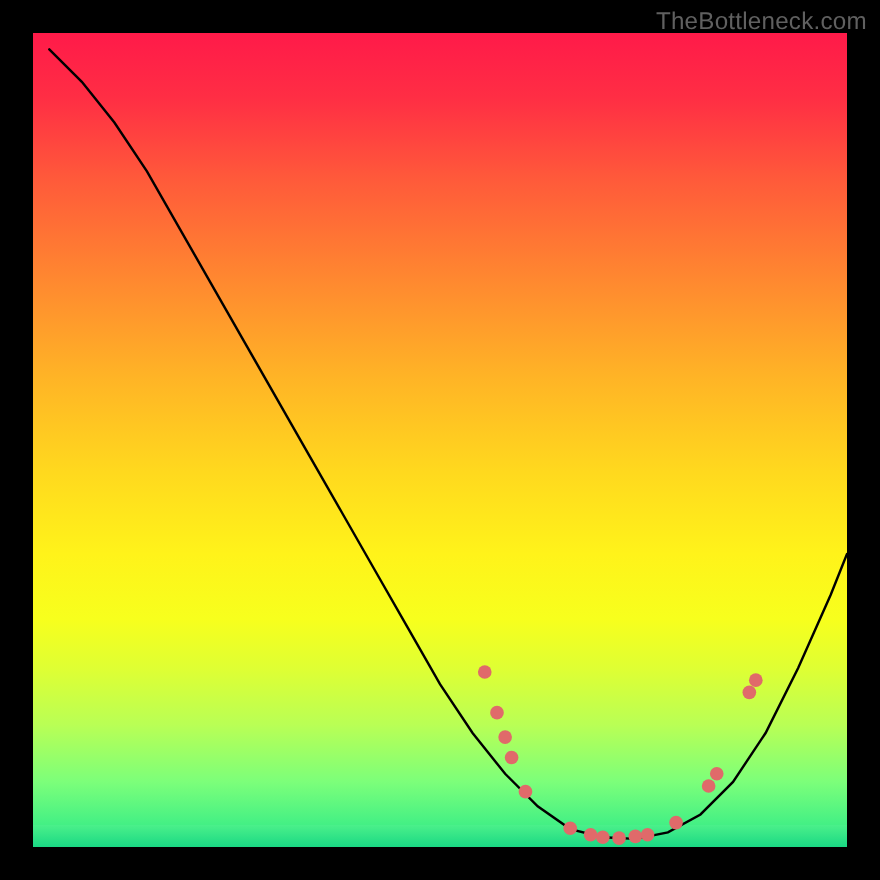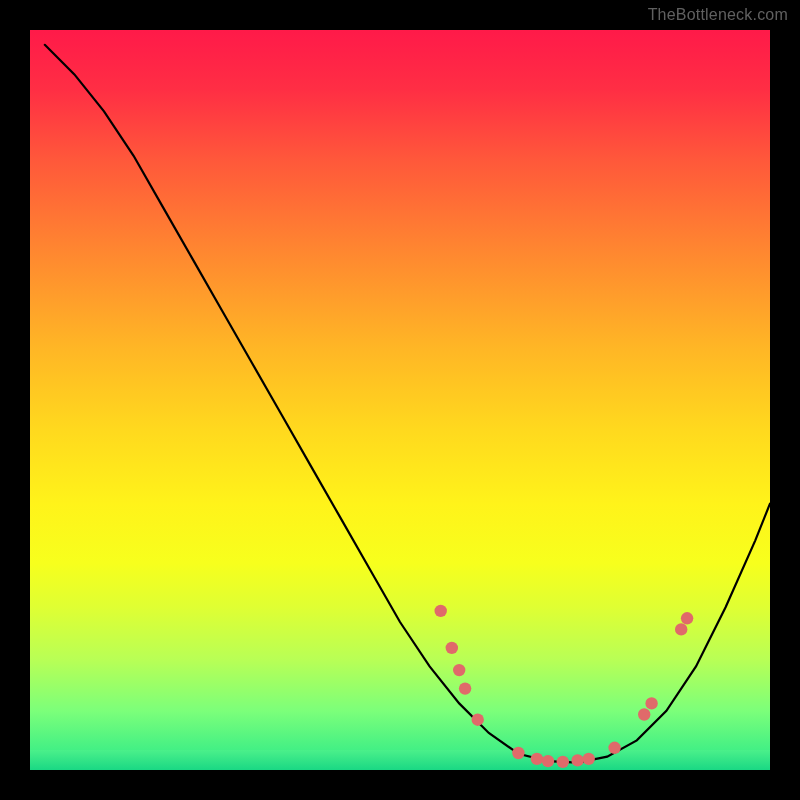--- a/index.html
+++ b/index.html
@@ -1,17 +1,17 @@
 <!DOCTYPE html>
 <html><head>
 <meta charset="utf-8">
 <style>
   * { margin: 0; padding: 0; box-sizing: border-box; }
   body { width: 800px; height: 800px; background: #000; position: relative; font-family: Arial, sans-serif; }
-  .watermark { position: absolute; top: 6px; right: 12px; color: #606060; font-size: 16px; font-weight: 500; z-index: 10; letter-spacing: 0.2px; }
+  .watermark { position: absolute; top: 6px; right: 12px; color: #606060; font-size: 22px; font-weight: 500; z-index: 10; letter-spacing: 0.2px; }
   .frame { position: absolute; top: 30px; left: 30px; width: 740px; height: 740px; background: #000; }
   .plot { position: absolute; top: 0; left: 0; width: 740px; height: 740px; }
   .gradient {
     position: absolute; top: 0; left: 0; width: 740px; height: 740px;
     background: linear-gradient(to bottom,
       #ff1a49 0%,
       #ff2e44 8%,
       #ff5a3a 18%,
       #ff8730 30%,
       #ffb326 42%,

